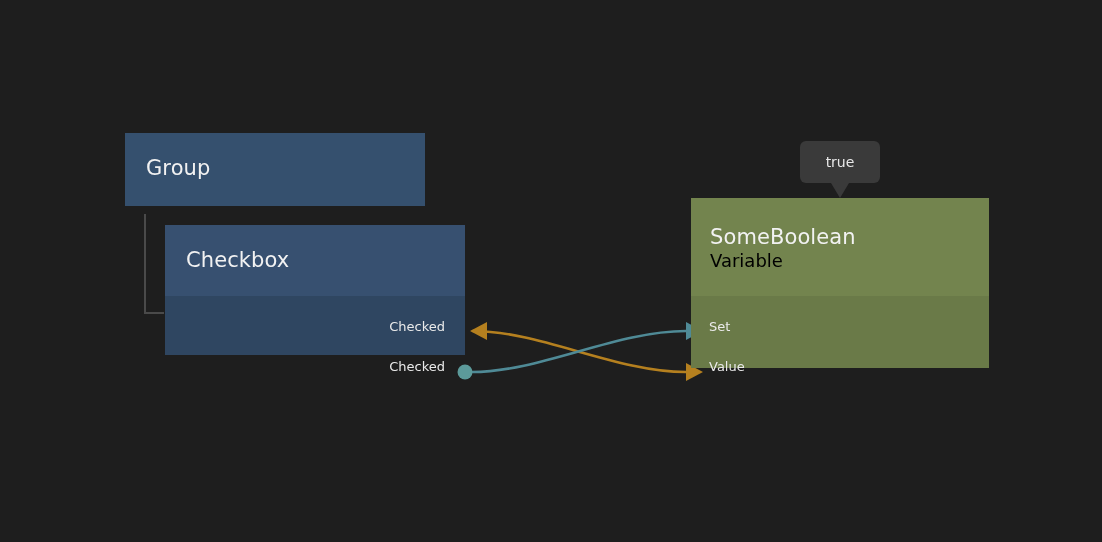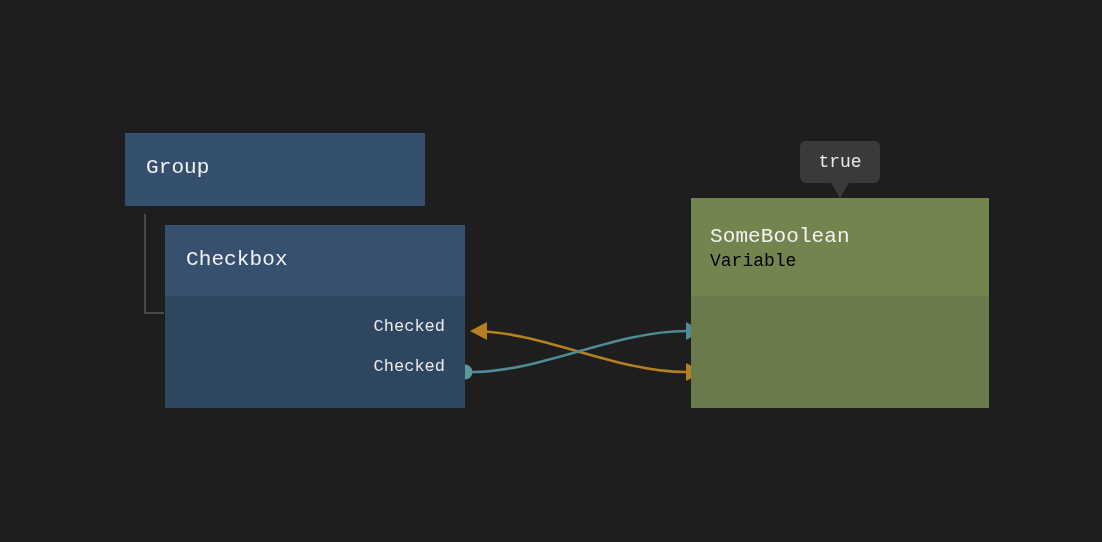--- a/index.html
+++ b/index.html
@@ -12,21 +12,20 @@
     background: #1e1e1e;
     font-family: "DejaVu Sans", "Liberation Sans", sans-serif;
     overflow: hidden;
     position: relative;
   }
   #canvas {
     position: absolute;
     left: 0; top: 0;
     width: 1102px;
     height: 542px;
-    font-family: Liberation Mono, monospace;
   }
 
   
   .node {
     position: absolute;
     box-sizing: border-box;
   }
   .node-header {
     box-sizing: border-box;
     width: 100%;
@@ -73,21 +72,21 @@
     border-left: 2px solid #4a4a4a;
     border-bottom: 2px solid #4a4a4a;
     box-sizing: border-box;
   }
 
   
   #checkbox-node {
     left: 165px;
     top: 225px;
     width: 300px;
-    height: 183px;
+    height: 130px;
     background: #2f4661;
   }
   #checkbox-node .node-header {
     height: 71px;
     background: #375070;
     padding: 22px 0 0 21px;
   }
   #checkbox-node .node-body {
     height: 112px;
     padding-top: 10px;
@@ -101,31 +100,31 @@
   .port-row.out {
     justify-content: flex-end;
     padding-right: 20px;
   }
   .port-row.in {
     justify-content: flex-start;
     padding-left: 18px;
   }
   .port-label {
     color: #eaeaea;
-    font-size: 17px;
+    font-size: 13px;
     line-height: 23px;
     white-space: nowrap;
   }
 
   
   #variable-node {
     left: 691px;
     top: 198px;
     width: 298px;
-    height: 210px;
+    height: 170px;
     background: #6a7a48;
   }
   #variable-node .node-header {
     height: 98px;
     background: #73844e;
     padding: 26px 0 0 19px;
   }
   #variable-node .node-body {
     height: 112px;
     padding-top: 10px;
@@ -139,21 +138,21 @@
     width: 80px;
     height: 42px;
     background: #3a3a3a;
     border-radius: 6px;
     display: flex;
     align-items: center;
     justify-content: center;
   }
   #value-tooltip .tip-text {
     color: #e8e8e8;
-    font-size: 18px;
+    font-size: 14px;
     line-height: 22px;
     text-align: right;
   }
   #value-tooltip .tip-tail {
     position: absolute;
     left: 50%;
     top: 42px;
     margin-left: -9px;
     width: 0;
     height: 0;
@@ -207,20 +206,28 @@
         <span class="port-label">Checked</span>
       </div>
     </div>
   </div>
 
   <div class="node" id="variable-node">
     <div class="node-header">
       <div class="node-title">SomeBoolean</div>
       <div class="node-subtitle">Variable</div>
     </div>
+    <div class="node-body">
+      <div class="port-row in">
+        <span class="port-label">Set</span>
+      </div>
+      <div class="port-row in">
+        <span class="port-label">Value</span>
+      </div>
+    </div>
   </div>
 
   <div id="value-tooltip">
     <span class="tip-text">true</span>
     <span class="tip-tail"></span>
   </div>
 
 </div>
 
 </body></html>

